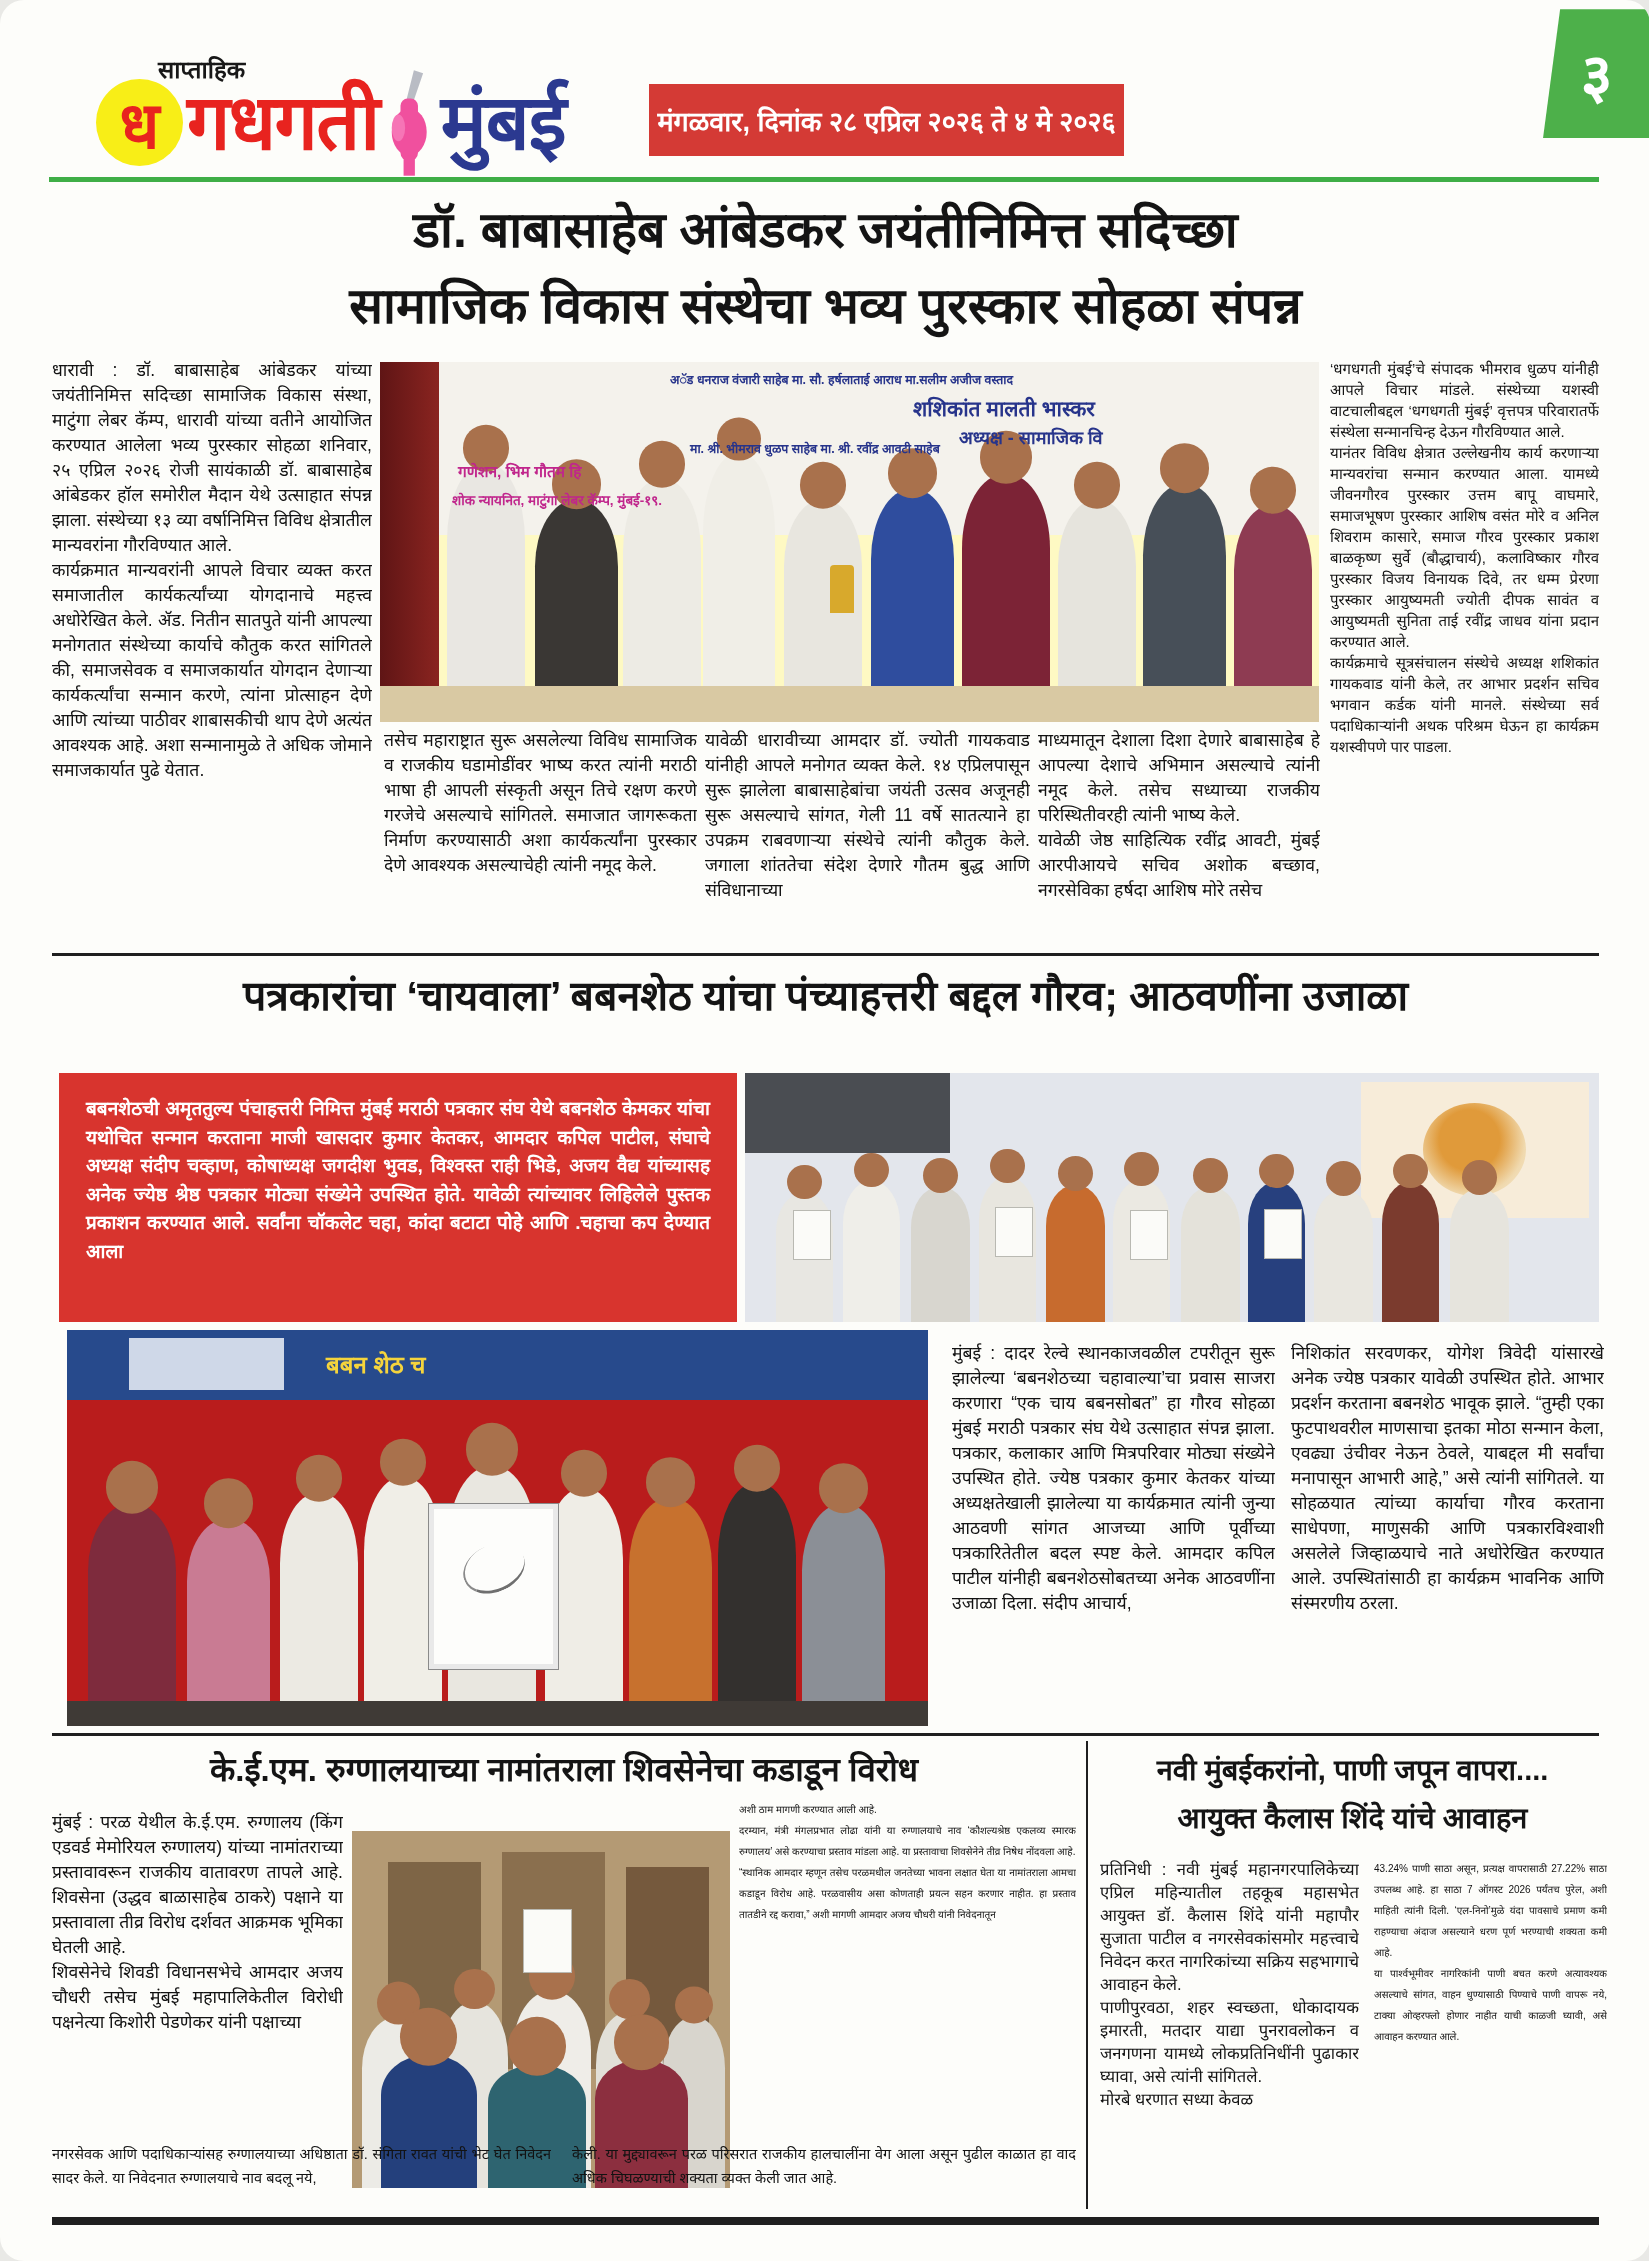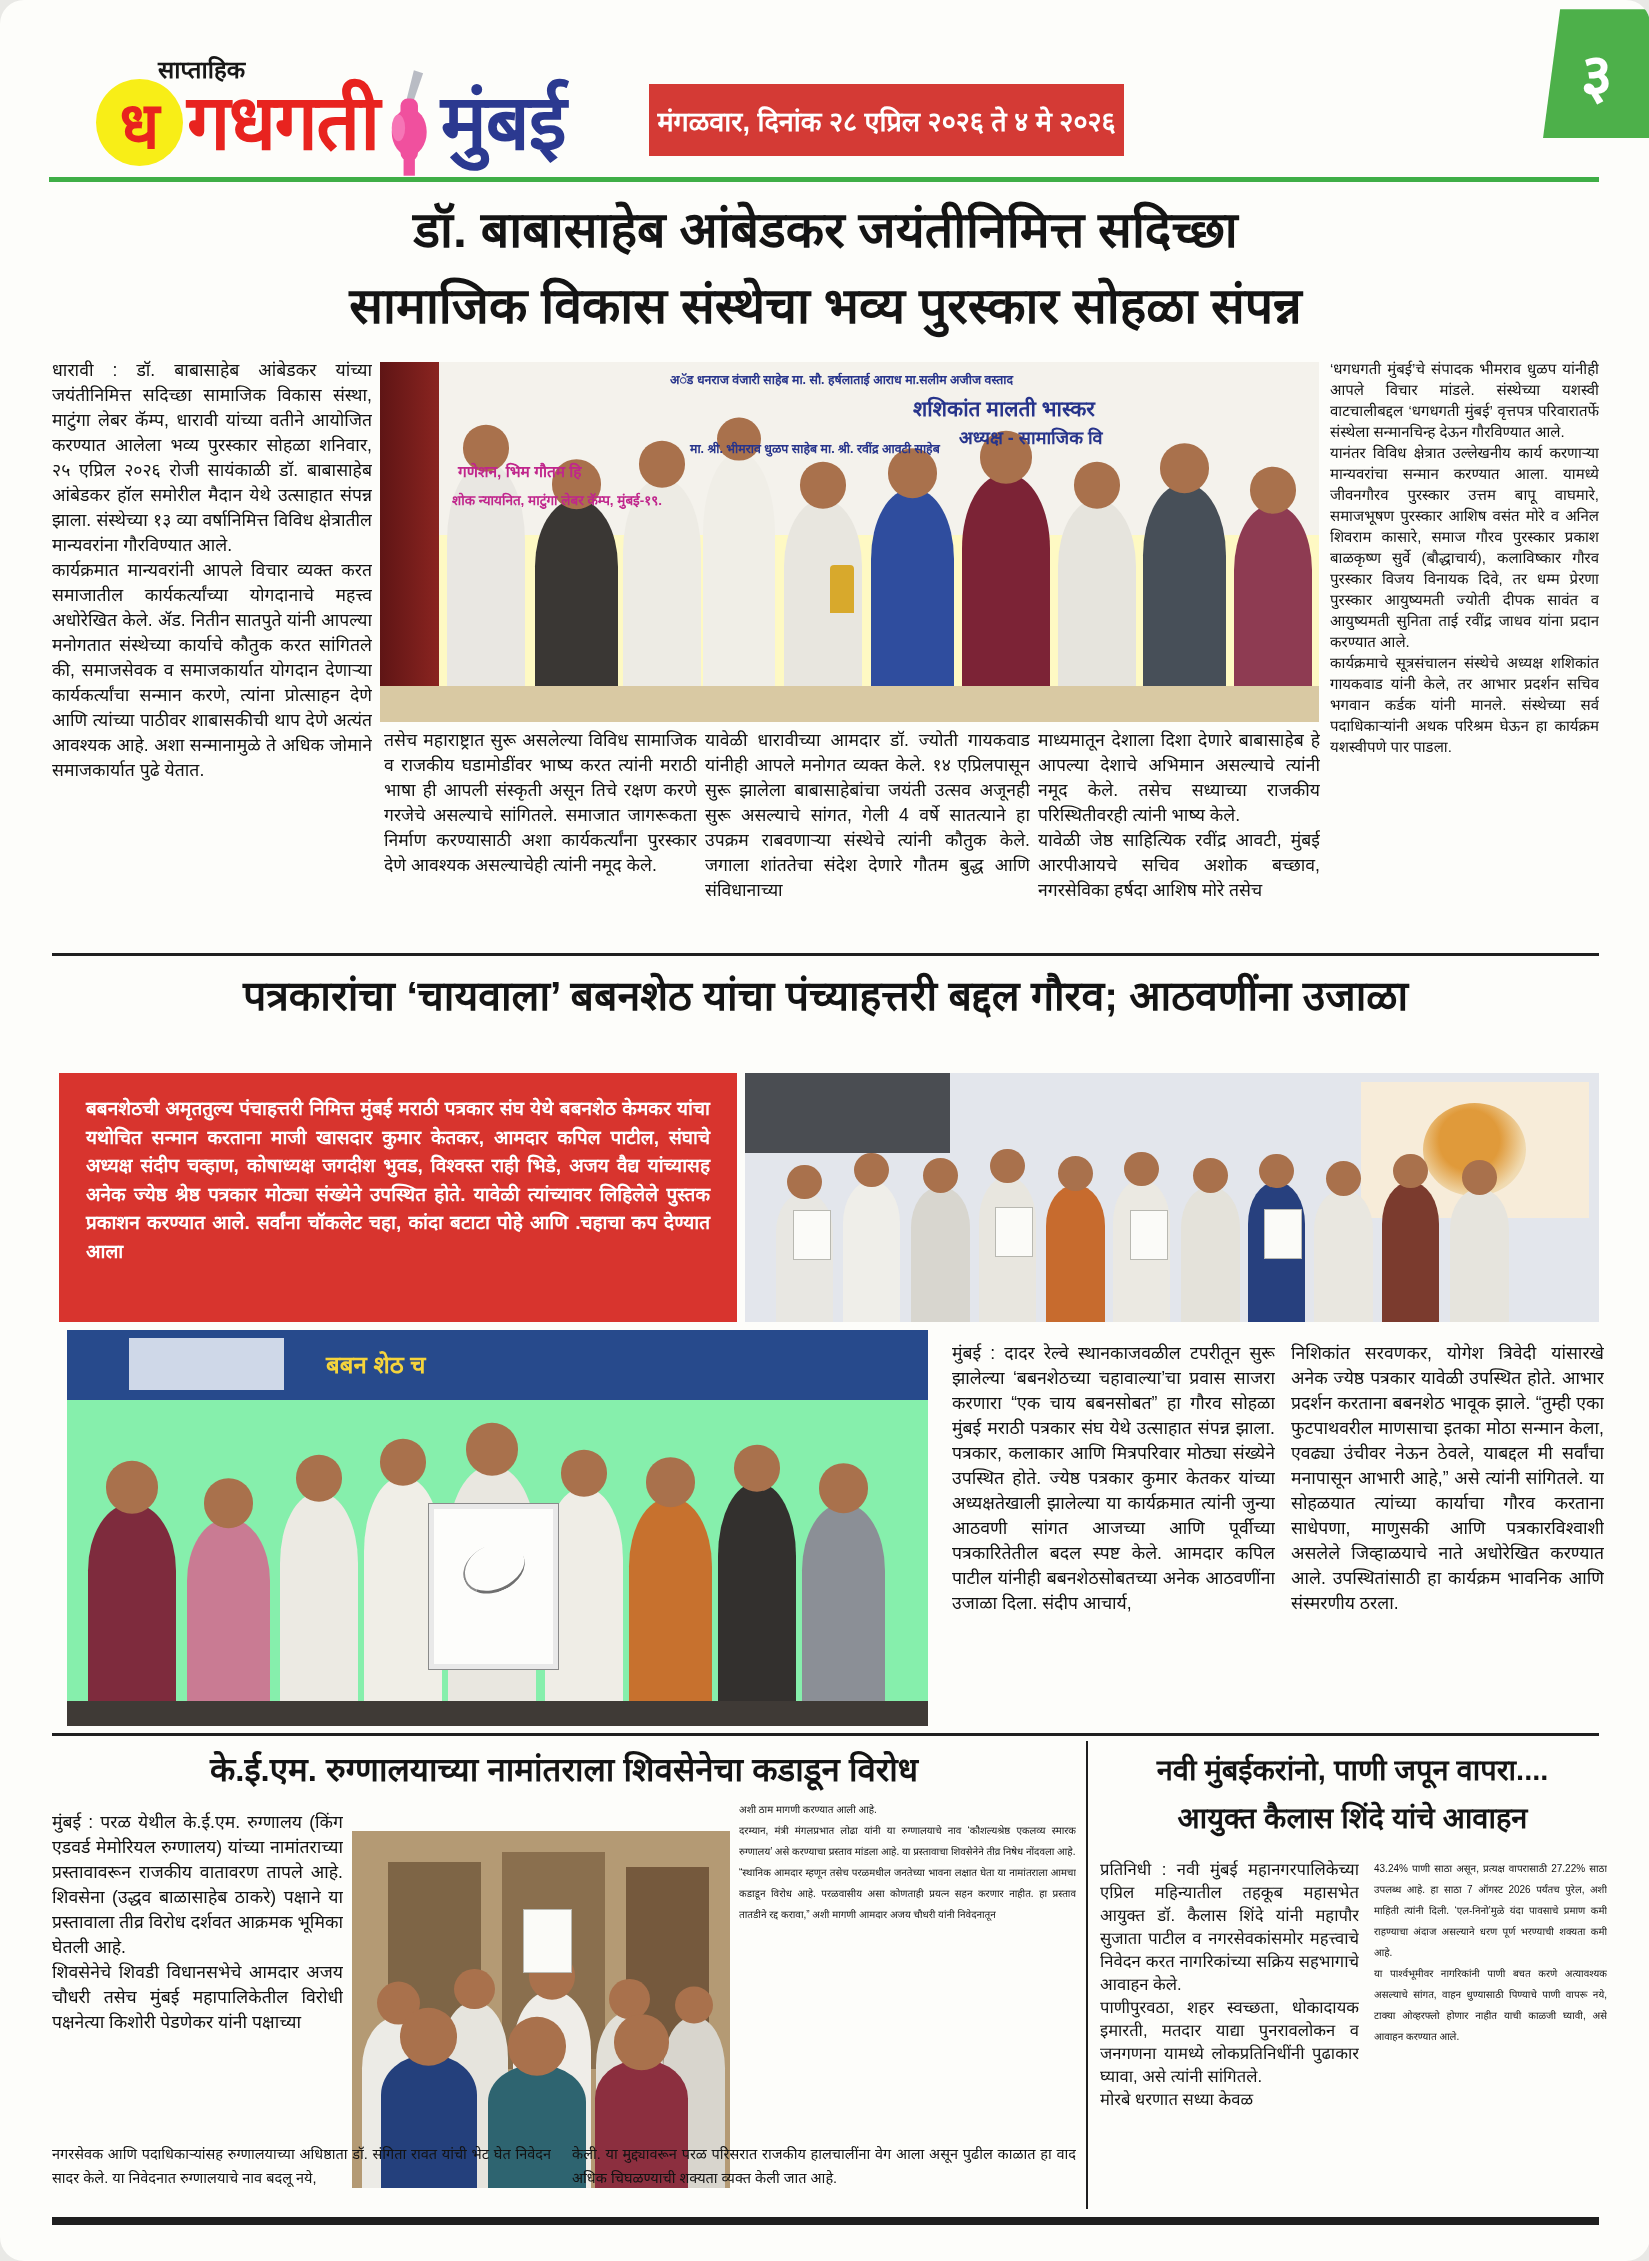--- a/index.html
+++ b/index.html
@@ -106,21 +106,21 @@
     <i class="person" style="left:678px;width:78px;height:222px;background:#e6e4dd;"></i>
     <i class="person" style="left:763px;width:83px;height:238px;background:#474f58;"></i>
     <i class="person" style="left:854px;width:78px;height:217px;background:#8e3b52;"></i>
     <i class="trophy" style="left:450px;bottom:109px;height:48px;"></i>
     <div class="layer" style="left:0;bottom:0;width:100%;height:36px;background:#d9c9a3;"></div>
   </div>
 
   <div class="col" style="left:52px;top:358px;width:320px;height:592px;">धारावी : डॉ. बाबासाहेब आंबेडकर यांच्या जयंतीनिमित्त सदिच्छा सामाजिक विकास संस्था, माटुंगा लेबर कॅम्प, धारावी यांच्या वतीने आयोजित करण्यात आलेला भव्य पुरस्कार सोहळा शनिवार, २५ एप्रिल २०२६ रोजी सायंकाळी डॉ. बाबासाहेब आंबेडकर हॉल समोरील मैदान येथे उत्साहात संपन्न झाला. संस्थेच्या १३ व्या वर्षानिमित्त विविध क्षेत्रातील मान्यवरांना गौरविण्यात आले.
 कार्यक्रमात मान्यवरांनी आपले विचार व्यक्त करत समाजातील कार्यकर्त्यांच्या योगदानाचे महत्त्व अधोरेखित केले. ॲड. नितीन सातपुते यांनी आपल्या मनोगतात संस्थेच्या कार्याचे कौतुक करत सांगितले की, समाजसेवक व समाजकार्यात योगदान देणाऱ्या कार्यकर्त्यांचा सन्मान करणे, त्यांना प्रोत्साहन देणे आणि त्यांच्या पाठीवर शाबासकीची थाप देणे अत्यंत आवश्यक आहे. अशा सन्मानामुळे ते अधिक जोमाने समाजकार्यात पुढे येतात.</div>
   <div class="col" style="left:384px;top:728px;width:313px;height:221px;">तसेच महाराष्ट्रात सुरू असलेल्या विविध सामाजिक व राजकीय घडामोडींवर भाष्य करत त्यांनी मराठी भाषा ही आपली संस्कृती असून तिचे रक्षण करणे गरजेचे असल्याचे सांगितले. समाजात जागरूकता निर्माण करण्यासाठी अशा कार्यकर्त्यांना पुरस्कार देणे आवश्यक असल्याचेही त्यांनी नमूद केले.</div>
-  <div class="col" style="left:705px;top:728px;width:325px;height:221px;">यावेळी धारावीच्या आमदार डॉ. ज्योती गायकवाड यांनीही आपले मनोगत व्यक्त केले. १४ एप्रिलपासून सुरू झालेला बाबासाहेबांचा जयंती उत्सव अजूनही सुरू असल्याचे सांगत, गेली 4 वर्षे सातत्याने हा उपक्रम राबवणाऱ्या संस्थेचे त्यांनी कौतुक केले. जगाला शांततेचा संदेश देणारे गौतम बुद्ध आणि संविधानाच्या</div>
+  <div class="col" style="left:705px;top:728px;width:325px;height:221px;">यावेळी धारावीच्या आमदार डॉ. ज्योती गायकवाड यांनीही आपले मनोगत व्यक्त केले. १४ एप्रिलपासून सुरू झालेला बाबासाहेबांचा जयंती उत्सव अजूनही सुरू असल्याचे सांगत, गेली 11 वर्षे सातत्याने हा उपक्रम राबवणाऱ्या संस्थेचे त्यांनी कौतुक केले. जगाला शांततेचा संदेश देणारे गौतम बुद्ध आणि संविधानाच्या</div>
   <div class="col" style="left:1038px;top:728px;width:282px;height:221px;">माध्यमातून देशाला दिशा देणारे बाबासाहेब हे आपल्या देशाचे अभिमान असल्याचे त्यांनी नमूद केले. तसेच सध्याच्या राजकीय परिस्थितीवरही त्यांनी भाष्य केले.
 यावेळी जेष्ठ साहित्यिक रवींद्र आवटी, मुंबई आरपीआयचे सचिव अशोक बच्छाव, नगरसेविका हर्षदा आशिष मोरे तसेच</div>
   <div class="col col-xs" style="left:1330px;top:358px;width:269px;height:592px;">‘धगधगती मुंबई’चे संपादक भीमराव धुळप यांनीही आपले विचार मांडले. संस्थेच्या यशस्वी वाटचालीबद्दल ‘धगधगती मुंबई’ वृत्तपत्र परिवारातर्फे संस्थेला सन्मानचिन्ह देऊन गौरविण्यात आले.
 यानंतर विविध क्षेत्रात उल्लेखनीय कार्य करणाऱ्या मान्यवरांचा सन्मान करण्यात आला. यामध्ये जीवनगौरव पुरस्कार उत्तम बापू वाघमारे, समाजभूषण पुरस्कार आशिष वसंत मोरे व अनिल शिवराम कासारे, समाज गौरव पुरस्कार प्रकाश बाळकृष्ण सुर्वे (बौद्धाचार्य), कलाविष्कार गौरव पुरस्कार विजय विनायक दिवे, तर धम्म प्रेरणा पुरस्कार आयुष्यमती ज्योती दीपक सावंत व आयुष्यमती सुनिता ताई रवींद्र जाधव यांना प्रदान करण्यात आले.
 कार्यक्रमाचे सूत्रसंचालन संस्थेचे अध्यक्ष शशिकांत गायकवाड यांनी केले, तर आभार प्रदर्शन सचिव भगवान कर्डक यांनी मानले. संस्थेच्या सर्व पदाधिकाऱ्यांनी अथक परिश्रम घेऊन हा कार्यक्रम यशस्वीपणे पार पाडला.</div>
 
   <div class="hrule" style="left:52px;top:953px;width:1547px;height:3.1px;"></div>
 
   <div class="headline h-a2">पत्रकारांचा ‘चायवाला’ बबनशेठ यांचा पंच्याहत्तरी बद्दल गौरव; आठवणींना उजाळा</div>
 
@@ -141,21 +141,21 @@
     <i class="person" style="left:503px;width:57px;height:140px;background:#27407e;"></i>
     <i class="person" style="left:569px;width:59px;height:132px;background:#e9e7e0;"></i>
     <i class="person" style="left:637px;width:57px;height:140px;background:#7b3b2e;"></i>
     <i class="person" style="left:705px;width:59px;height:133px;background:#e6e4dd;"></i>
     <i class="card" style="left:48px;bottom:62px;width:36px;height:48px;"></i>
     <i class="card" style="left:250px;bottom:65px;width:36px;height:48px;"></i>
     <i class="card" style="left:385px;bottom:62px;width:36px;height:48px;"></i>
     <i class="card" style="left:519px;bottom:63px;width:36px;height:48px;"></i>
   </div>
 
-  <div class="photo" style="left:67px;top:1330px;width:861px;height:396px;background:#86efac;">
+  <div class="photo" style="left:67px;top:1330px;width:861px;height:396px;background:#b91c1c;">
     <div class="layer" style="left:0;top:0;width:100%;height:70px;background:#274a8c;">
       <div class="layer" style="left:62px;top:7.8px;width:155px;height:52px;background:#cfd8e8;"></div>
       <span class="photo-banner-text" style="left:259px;top:16.6px;font-size:24px;color:#f5d43c;">बबन शेठ च</span>
     </div>
     <i class="person" style="left:21px;width:88px;height:222px;background:#7e2b3d;"></i>
     <i class="person" style="left:120px;width:83px;height:207px;background:#c97b93;"></i>
     <i class="person" style="left:213px;width:78px;height:233px;background:#eceae3;"></i>
     <i class="person" style="left:297px;width:78px;height:249px;background:#f0eee7;"></i>
     <i class="person" style="left:381px;width:88px;height:260px;background:#e9e7e0;"></i>
     <i class="person" style="left:478px;width:78px;height:238px;background:#efede6;"></i>

